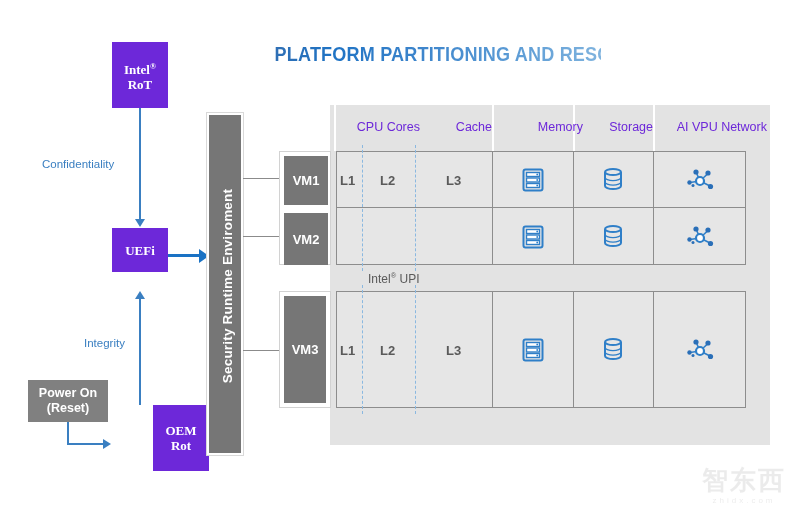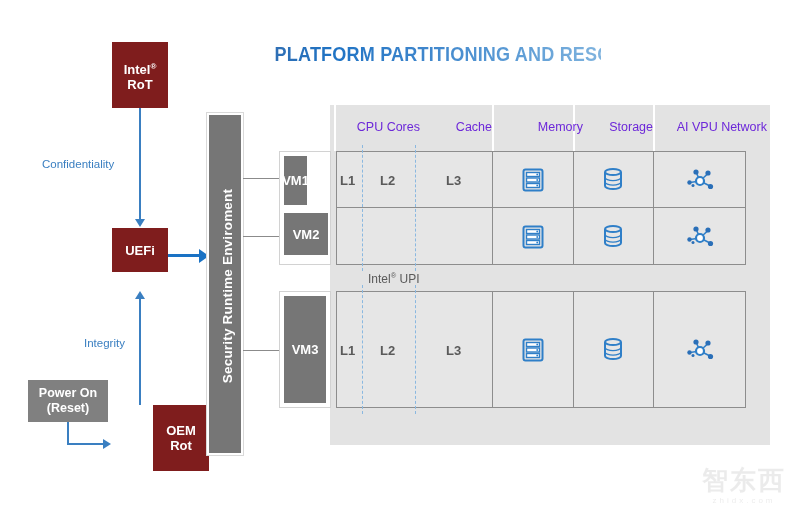--- a/index.html
+++ b/index.html
@@ -35,21 +35,21 @@
   
   .fbox{
     position:absolute;
     display:flex;align-items:center;justify-content:center;
     text-align:center;
     color:#ffffff;
     font-weight:bold;
     font-size:13px;
     line-height:15px;
   }
-  .fbox.blue{background:#7f1d1d;}
+  .fbox.blue{background:#6d28d9;font-family:Liberation Serif, serif;}
   .fbox.grey{background:#808080;}
 
   #box-intel-rot{left:112px;top:42px;width:56px;height:66px;}
   #box-uefi{left:112px;top:228px;width:56px;height:44px;}
   #box-oem-rot{left:112px;top:405px;width:56px;height:66px;margin-left:41px;}
   #box-power-on{left:28px;top:380px;width:80px;height:42px;font-size:12.5px;}
 
   .flow-label{
     position:absolute;
     color:#3a7fc1;
@@ -147,22 +147,22 @@
     border:1px solid #d2d2d2;
     box-sizing:border-box;
     padding:4px;
   }
   .vmbox{
     background:#767676;color:#fff;font-weight:bold;font-size:13px;
     display:flex;align-items:center;justify-content:center;
     width:100%;height:100%;box-sizing:border-box;
   }
   #vmgroup-a{left:279px;top:151px;width:52px;height:114px;padding:0;}
-  #vm1-cell{position:absolute;left:4px;top:4px;width:23px;height:49px;}
-  #vm2-cell{position:absolute;left:4px;top:61px;width:44px;height:42px;}
+  #vm1-cell{position:absolute;left:4px;top:4px;width:44px;height:49px;}
+  #vm2-cell{position:absolute;left:4px;top:61px;width:44px;height:52px;}
   #vmgroup-b{left:279px;top:291px;width:52px;height:117px;}
 
   #upi-label{
     position:absolute;left:368px;top:271px;color:#5a5a5a;font-size:12px;white-space:nowrap;
   }
   #availability{
     position:absolute;left:330px;top:463px;width:440px;text-align:center;
     color:#6b6b6b;font-size:12.5px;font-weight:bold;
   }
 

